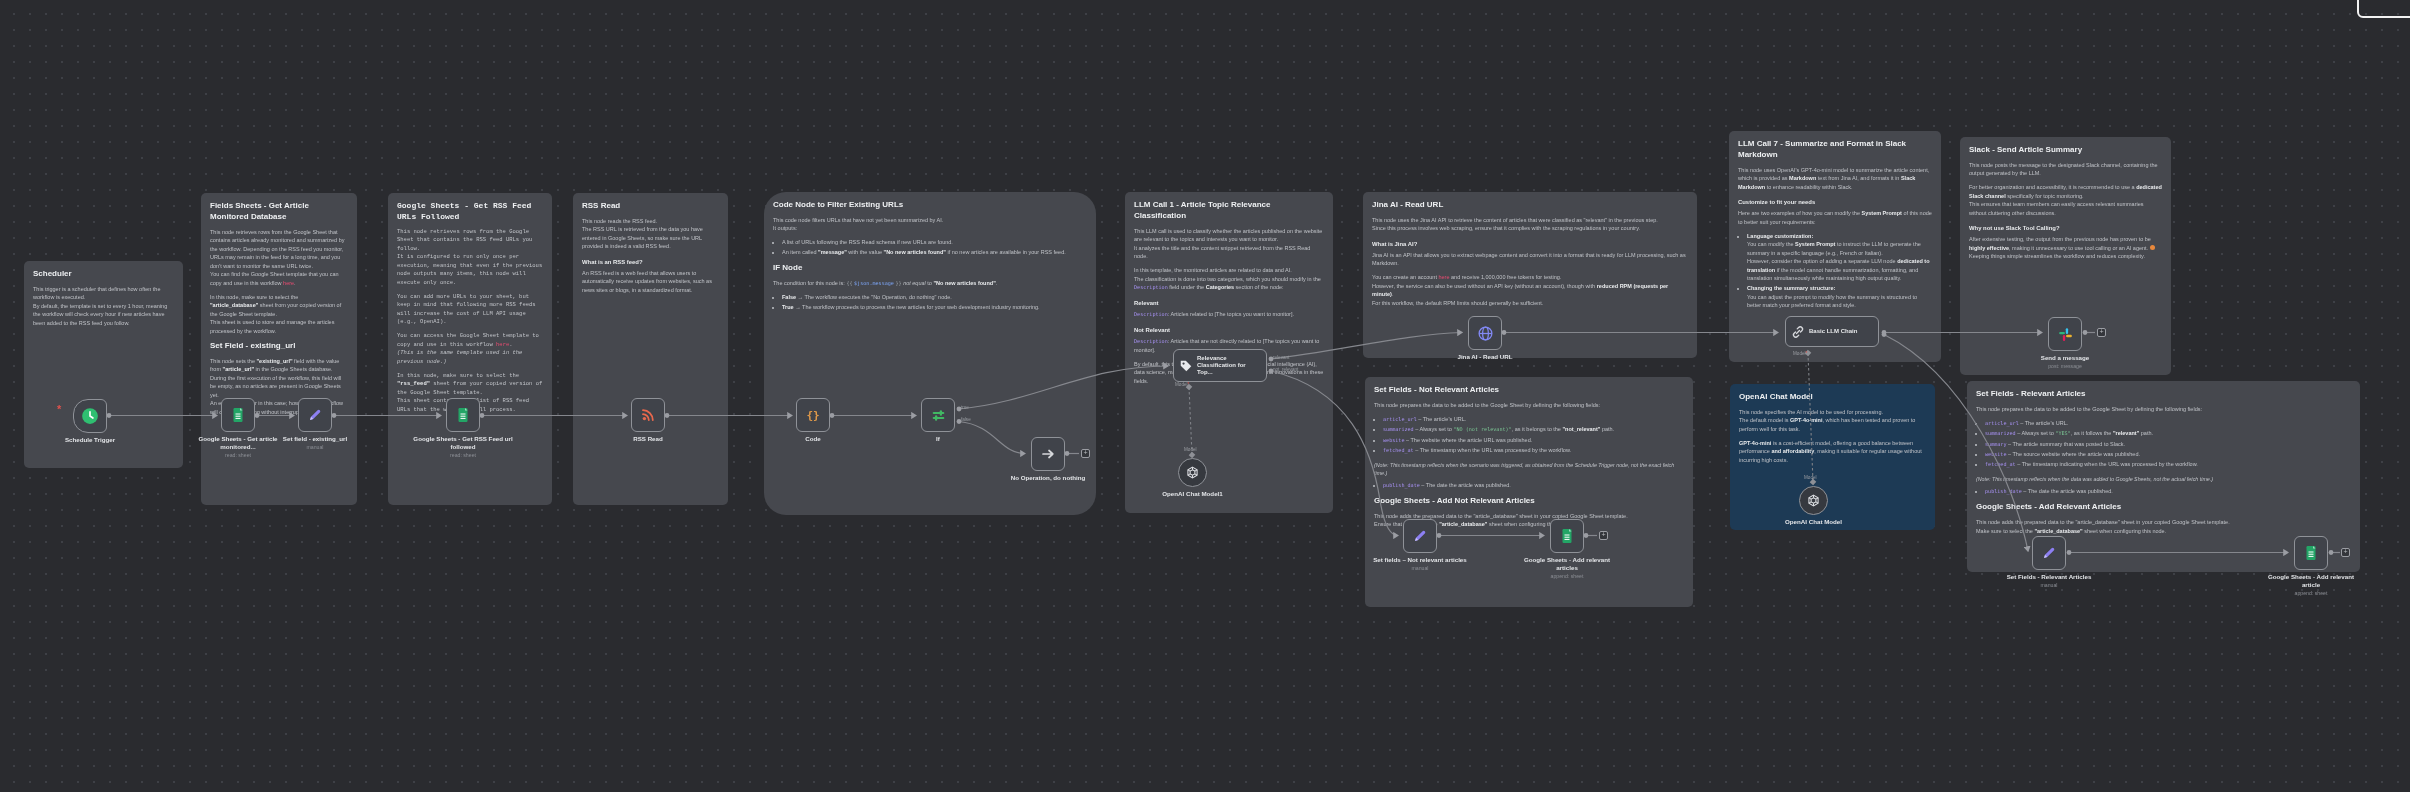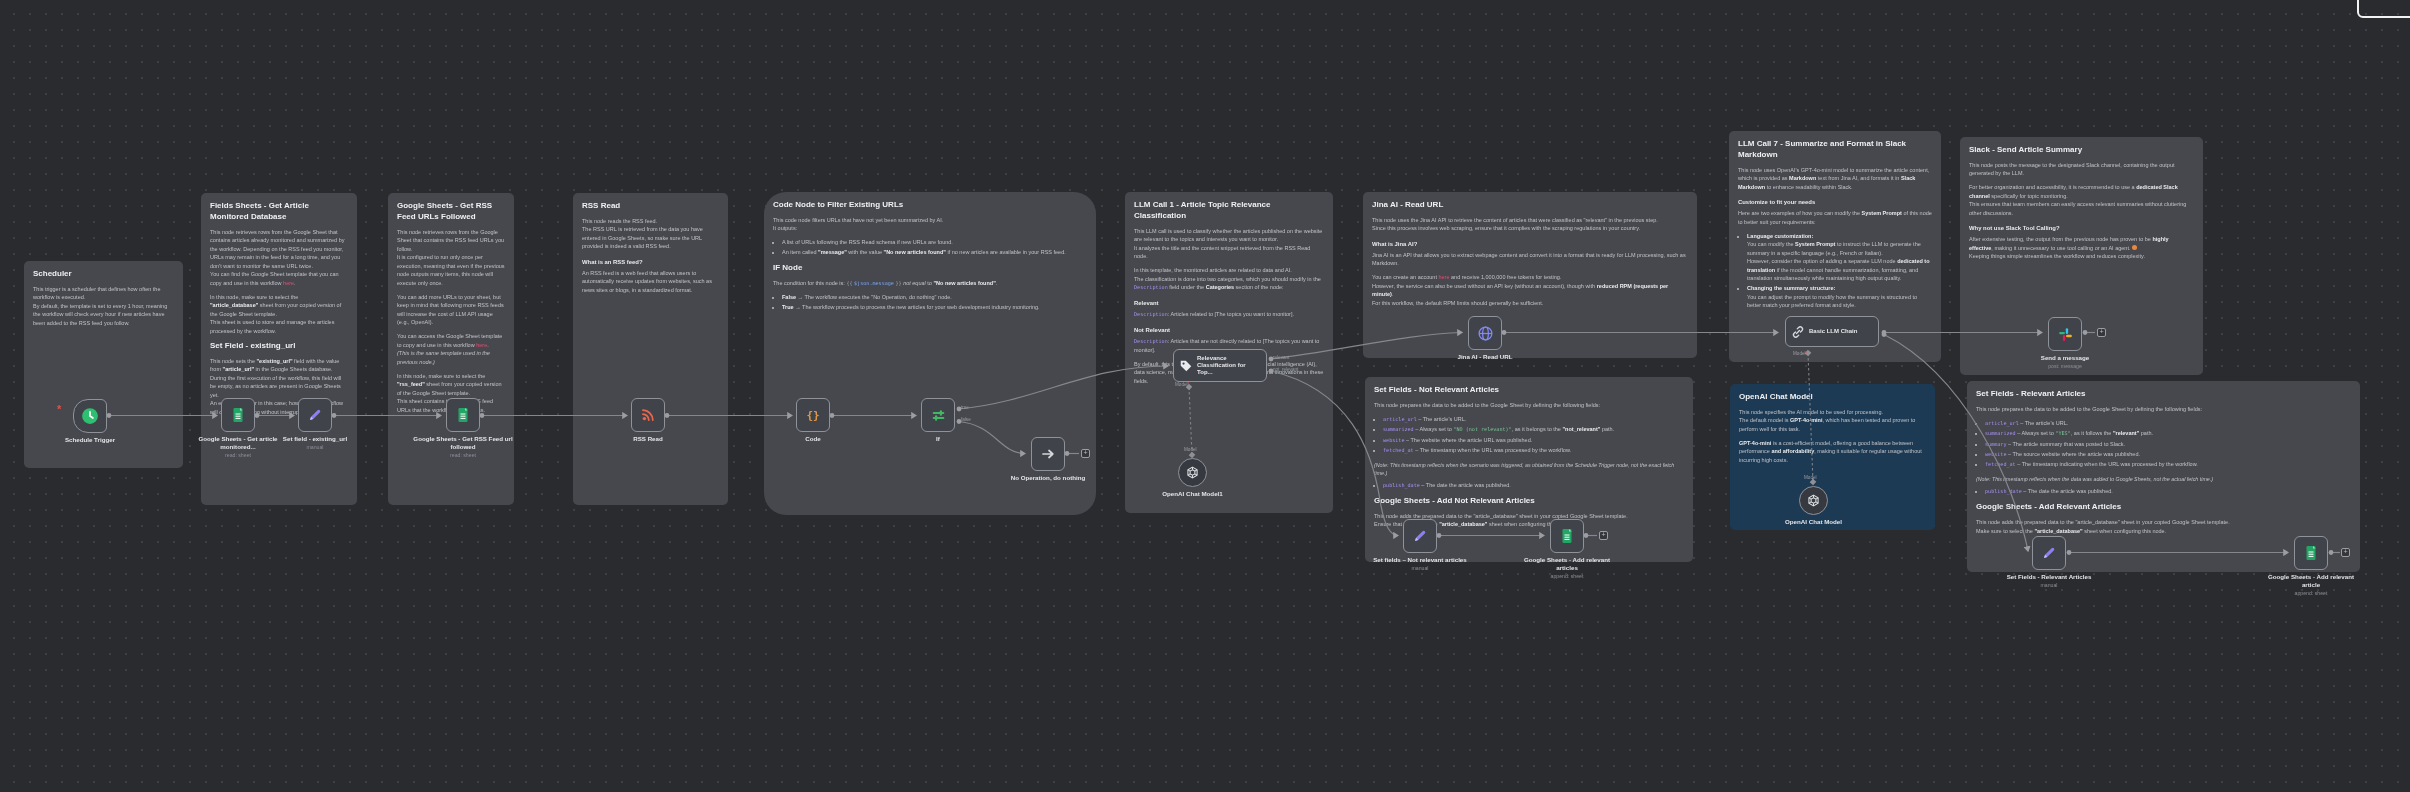--- a/index.html
+++ b/index.html
@@ -49,21 +49,21 @@
       <h2>Scheduler</h2>
       <p>This trigger is a scheduler that defines how often the workflow is executed.<br>By default, the template is set to every 1 hour, meaning the workflow will check every hour if new articles have been added to the RSS feed you follow.</p>
     </div>
     <div class="note" style="left: 201px; top: 193px; width: 156px; height: 312px;">
       <h2>Fields Sheets - Get Article Monitored Database</h2>
       <p>This node retrieves rows from the Google Sheet that contains articles already monitored and summarized by the workflow. Depending on the RSS feed you monitor, URLs may remain in the feed for a long time, and you don't want to monitor the same URL twice.<br>You can find the Google Sheet template that you can copy and use in this workflow <span class="link">here</span>.</p>
       <p>In this node, make sure to select the <b>"article_database"</b> sheet from your copied version of the Google Sheet template.<br>This sheet is used to store and manage the articles processed by the workflow.</p>
       <h2 class="mid">Set Field - existing_url</h2>
       <p>This node sets the <b>"existing_url"</b> field with the value from <b>"article_url"</b> in the Google Sheets database.<br>During the first execution of the workflow, this field will be empty, as no articles are present in Google Sheets yet.<br>An error may occur in this case; however, the workflow will continue running without interruption.</p>
     </div>
-    <div class="note" style="left: 388px; top: 193px; width: 126px; height: 312px;">
+    <div class="note" style="left: 388px; top: 193px; width: 164px; height: 312px; font-family: Liberation Mono, monospace;">
       <h2>Google Sheets - Get RSS Feed URLs Followed</h2>
       <p>This node retrieves rows from the Google Sheet that contains the RSS feed URLs you follow.<br>It is configured to run only once per execution, meaning that even if the previous node outputs many items, this node will execute only once.</p>
       <p>You can add more URLs to your sheet, but keep in mind that following more RSS feeds will increase the cost of LLM API usage (e.g., OpenAI).</p>
       <p>You can access the Google Sheet template to copy and use in this workflow <span class="link">here</span>.<br><i>(This is the same template used in the previous node.)</i></p>
       <p>In this node, make sure to select the <b>"rss_feed"</b> sheet from your copied version of the Google Sheet template.<br>This sheet contains the list of RSS feed URLs that the workflow will process.</p>
     </div>
     <div class="note" style="left: 573px; top: 193px; width: 155px; height: 312px;">
       <h2>RSS Read</h2>
       <p>This node reads the RSS feed.<br>The RSS URL is retrieved from the data you have entered in Google Sheets, so make sure the URL provided is indeed a valid RSS feed.</p>
       <h4>What is an RSS feed?</h4>
@@ -93,21 +93,21 @@
       <p><span class="code purple">Description</span>: Articles that are not directly related to [The topics you want to monitor].</p>
       <p>By default, this template monitors topics related to artificial intelligence (AI), data science, machine learning, algorithms, big data, and innovations in these fields.</p>
     </div>
     <div class="note" style="left: 1363px; top: 192px; width: 334px; height: 166px;">
       <h2>Jina AI - Read URL</h2>
       <p>This node uses the Jina AI API to retrieve the content of articles that were classified as "relevant" in the previous step.<br>Since this process involves web scraping, ensure that it complies with the scraping regulations in your country.</p>
       <h4>What is Jina AI?</h4>
       <p>Jina AI is an API that allows you to extract webpage content and convert it into a format that is ready for LLM processing, such as Markdown.</p>
       <p>You can create an account <span class="link">here</span> and receive 1,000,000 free tokens for testing.<br>However, the service can also be used without an API key (without an account), though with <b>reduced RPM (requests per minute)</b>.<br>For this workflow, the default RPM limits should generally be sufficient.</p>
     </div>
-    <div class="note" style="left: 1365px; top: 377px; width: 328px; height: 185px;">
+    <div class="note" style="left: 1365px; top: 377px; width: 328px; height: 230px;">
       <h2>Set Fields - Not Relevant Articles</h2>
       <p>This node prepares the data to be added to the Google Sheet by defining the following fields:</p>
       <ul>
         <li><span class="code purple">article_url</span> – The article's URL.</li>
         <li><span class="code purple">summarized</span> – Always set to <span class="code green">"NO (not relevant)"</span>, as it belongs to the <b>"not_relevant"</b> path.</li>
         <li><span class="code purple">website</span> – The website where the article URL was published.</li>
         <li><span class="code purple">fetched_at</span> – The timestamp when the URL was processed by the workflow.</li>
       </ul>
       <p class="pi">(Note: This timestamp reflects when the scenario was triggered, as obtained from the Schedule Trigger node, not the exact fetch time.)</p>
       <ul>
@@ -124,21 +124,21 @@
       <ul>
         <li><b>Language customization:</b><br>You can modify the <b>System Prompt</b> to instruct the LLM to generate the summary in a specific language (e.g., French or Italian).<br>However, consider the option of adding a separate LLM node <b>dedicated to translation</b> if the model cannot handle summarization, formatting, and translation simultaneously while maintaining high output quality.</li>
         <li><b>Changing the summary structure:</b><br>You can adjust the prompt to modify how the summary is structured to better match your preferred format and style.</li>
       </ul>
     </div>
     <div class="note blue" style="left: 1730px; top: 384px; width: 205px; height: 146px;">
       <h2>OpenAI Chat Model</h2>
       <p>This node specifies the AI model to be used for processing.<br>The default model is <b>GPT-4o-mini</b>, which has been tested and proven to perform well for this task.</p>
       <p><b>GPT-4o-mini</b> is a cost-efficient model, offering a good balance between performance <b>and affordability</b>, making it suitable for regular usage without incurring high costs.</p>
     </div>
-    <div class="note" style="left: 1960px; top: 137px; width: 243px; height: 238px;">
+    <div class="note" style="left: 1960px; top: 137px; width: 211px; height: 238px;">
       <h2>Slack - Send Article Summary</h2>
       <p>This node posts the message to the designated Slack channel, containing the output generated by the LLM.</p>
       <p>For better organization and accessibility, it is recommended to use a <b>dedicated Slack channel</b> specifically for topic monitoring.<br>This ensures that team members can easily access relevant summaries without cluttering other discussions.</p>
       <h4>Why not use Slack Tool Calling?</h4>
       <p>After extensive testing, the output from the previous node has proven to be <b>highly effective</b>, making it unnecessary to use tool calling or an AI agent. <span class="emoji"></span><br>Keeping things simple streamlines the workflow and reduces complexity.</p>
     </div>
     <div class="note" style="left: 1967px; top: 381px; width: 393px; height: 191px;">
       <h2>Set Fields - Relevant Articles</h2>
       <p>This node prepares the data to be added to the Google Sheet by defining the following fields:</p>
       <ul>

